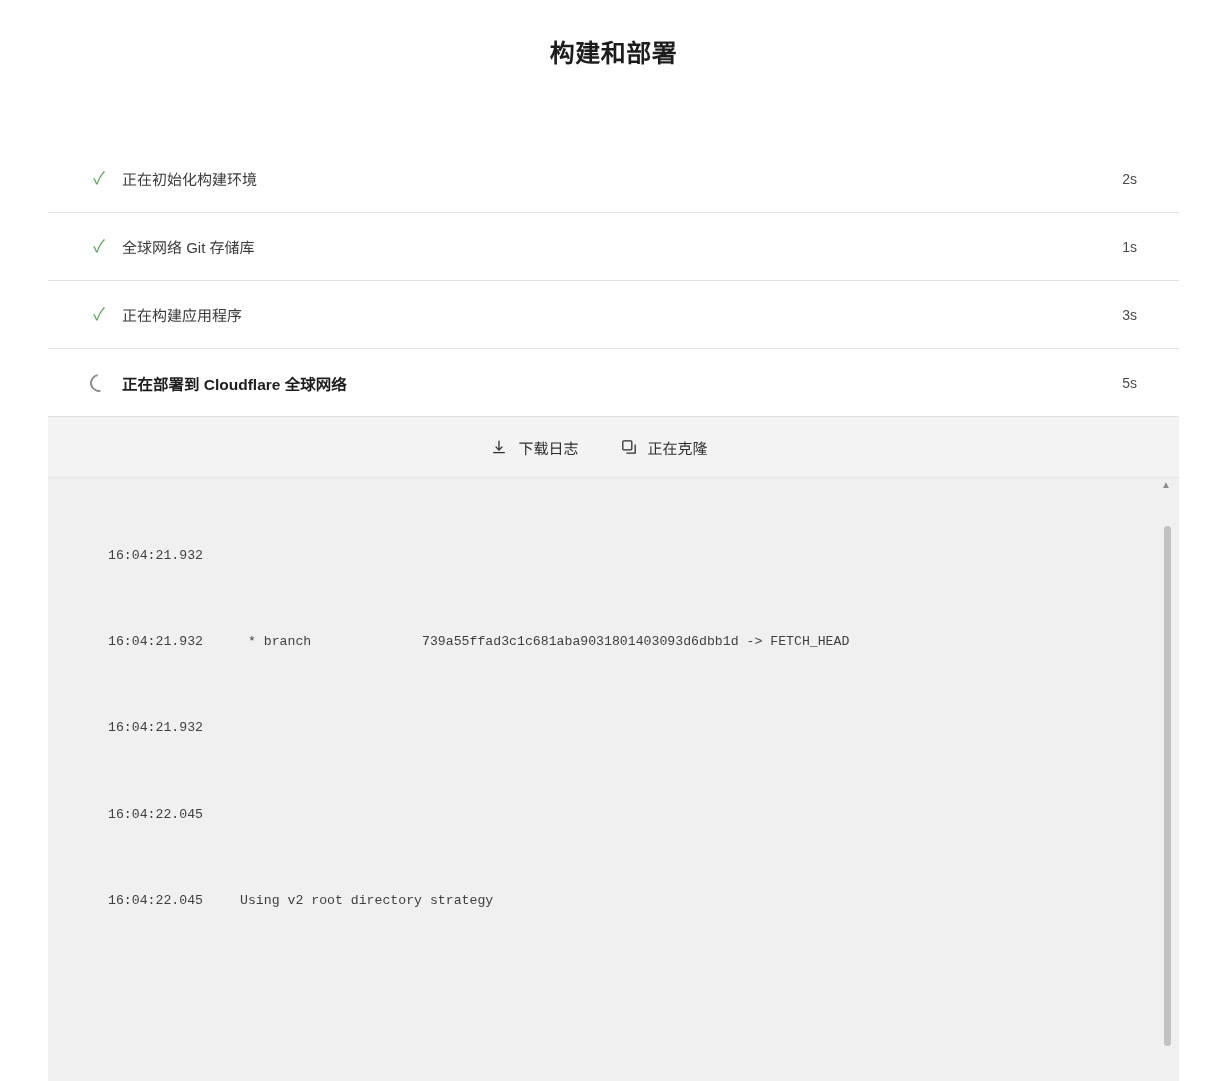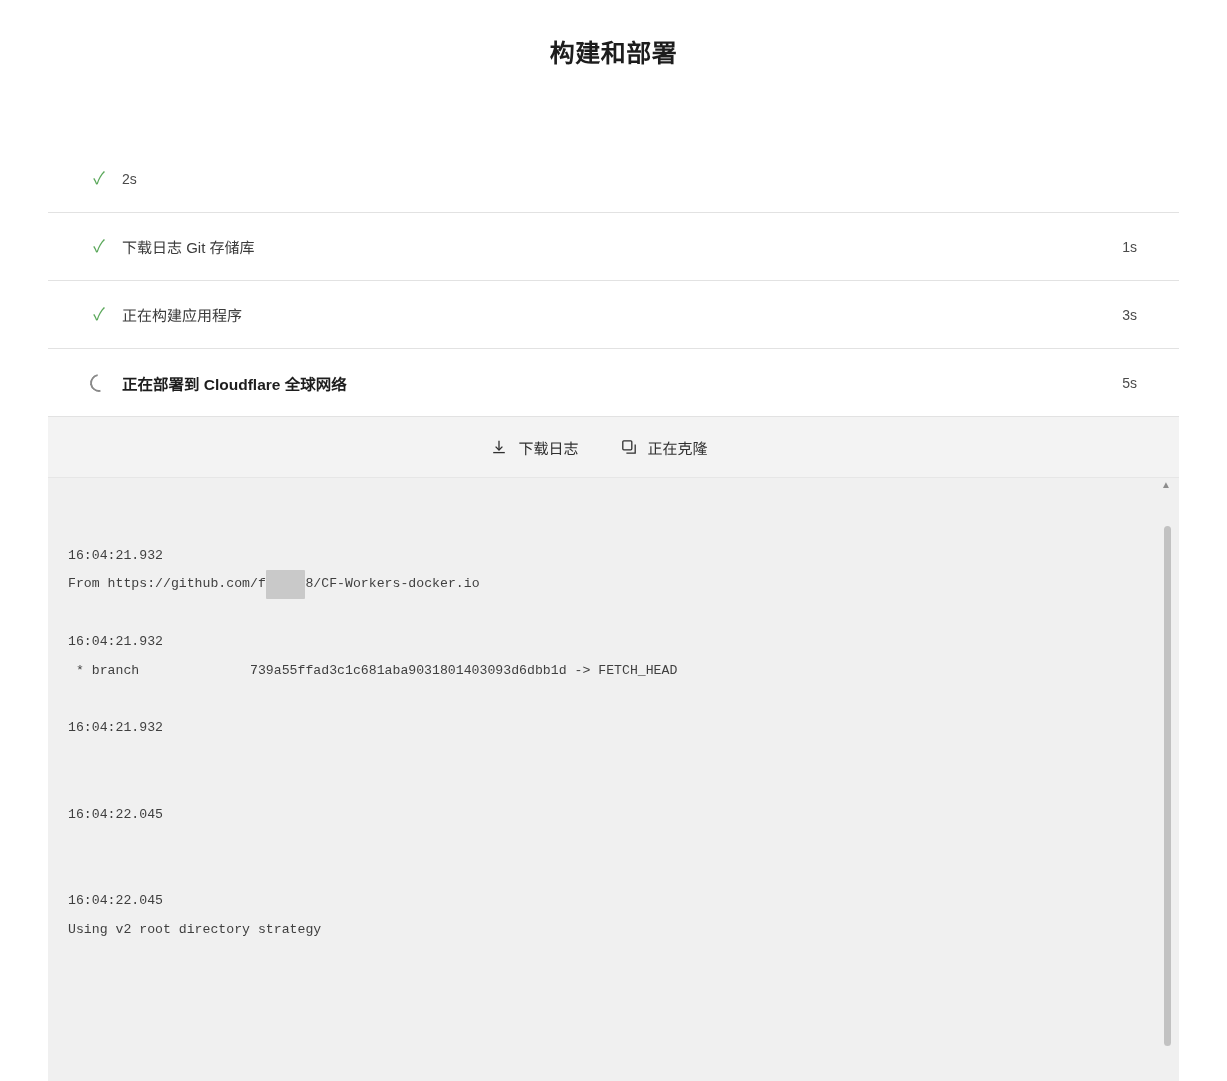--- a/index.html
+++ b/index.html
@@ -114,23 +114,22 @@
   .log-lines {
     font-family: "Liberation Mono", "DejaVu Sans Mono", monospace;
     font-size: 13.2px;
     line-height: 28.8px;
     color: #3f3f3f;
     padding: 6px 0 0 0;
     white-space: pre;
   }
   .log-line {
     display: flex;
-    padding-left: 20px;
+    padding-left: 60px;
     height: 28.8px;
-    flex-direction: column;
   }
   .log-ts {
     width: 132px;
     flex: 0 0 auto;
     color: #3f3f3f;
   }
   .log-msg {
     flex: 1 1 auto;
     color: #3f3f3f;
   }
@@ -172,27 +171,28 @@
 </head>
 <body>
 
 <div class="page-title">构建和部署</div>
 
 <div class="steps">
   <div class="step-row">
     <span class="step-icon">
         <span class="check-icon">✓</span>
       </span>
+    <span class="step-label">正在初始化构建环境</span>
     <span class="step-time">2s</span>
   </div>
   <div class="step-row">
     <span class="step-icon">
         <span class="check-icon">✓</span>
       </span>
-    <span class="step-label">下载日志 Git 存储库</span>
+    <span class="step-label">全球网络 Git 存储库</span>
     <span class="step-time">1s</span>
   </div>
   <div class="step-row">
     <span class="step-icon">
         <span class="check-icon">✓</span>
       </span>
     <span class="step-label">正在构建应用程序</span>
     <span class="step-time">3s</span>
   </div>
   <div class="step-row active">
@@ -224,21 +224,20 @@
         </svg>
       </span>
       <span>正在克隆</span>
     </div>
   </div>
 
   <div class="log-body">
     <div class="log-lines">
       <div class="log-line">
         <span class="log-ts">16:04:21.932</span>
-        <span class="log-msg"><span>From https://github.com/f</span><span class="redact">&nbsp;&nbsp;&nbsp;&nbsp;&nbsp;</span><span>8/CF-Workers-docker.io</span></span>
       </div>
       <div class="log-line">
         <span class="log-ts">16:04:21.932</span>
         <span class="log-msg"> * branch              739a55ffad3c1c681aba9031801403093d6dbb1d -&gt; FETCH_HEAD</span>
       </div>
       <div class="log-line">
         <span class="log-ts">16:04:21.932</span>
         <span class="log-msg"></span>
       </div>
       <div class="log-line">

